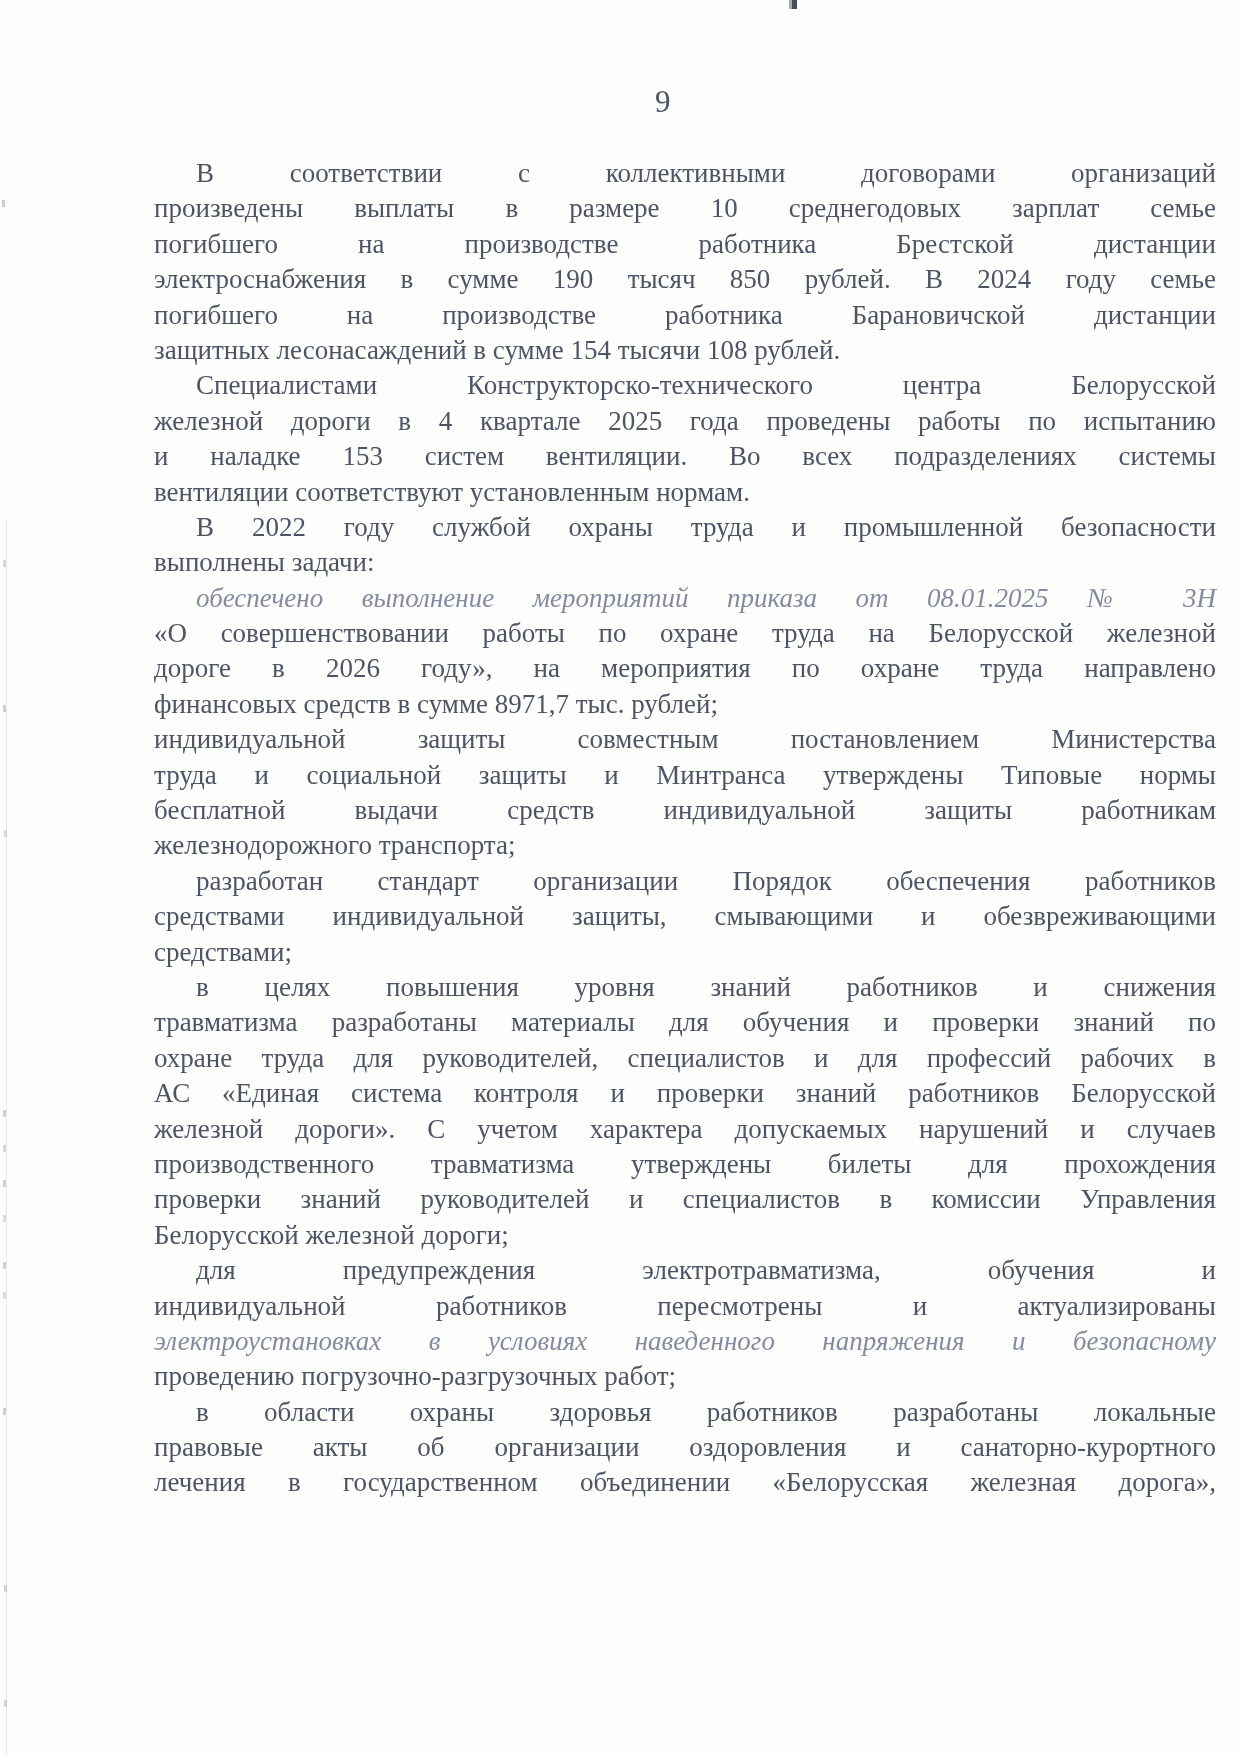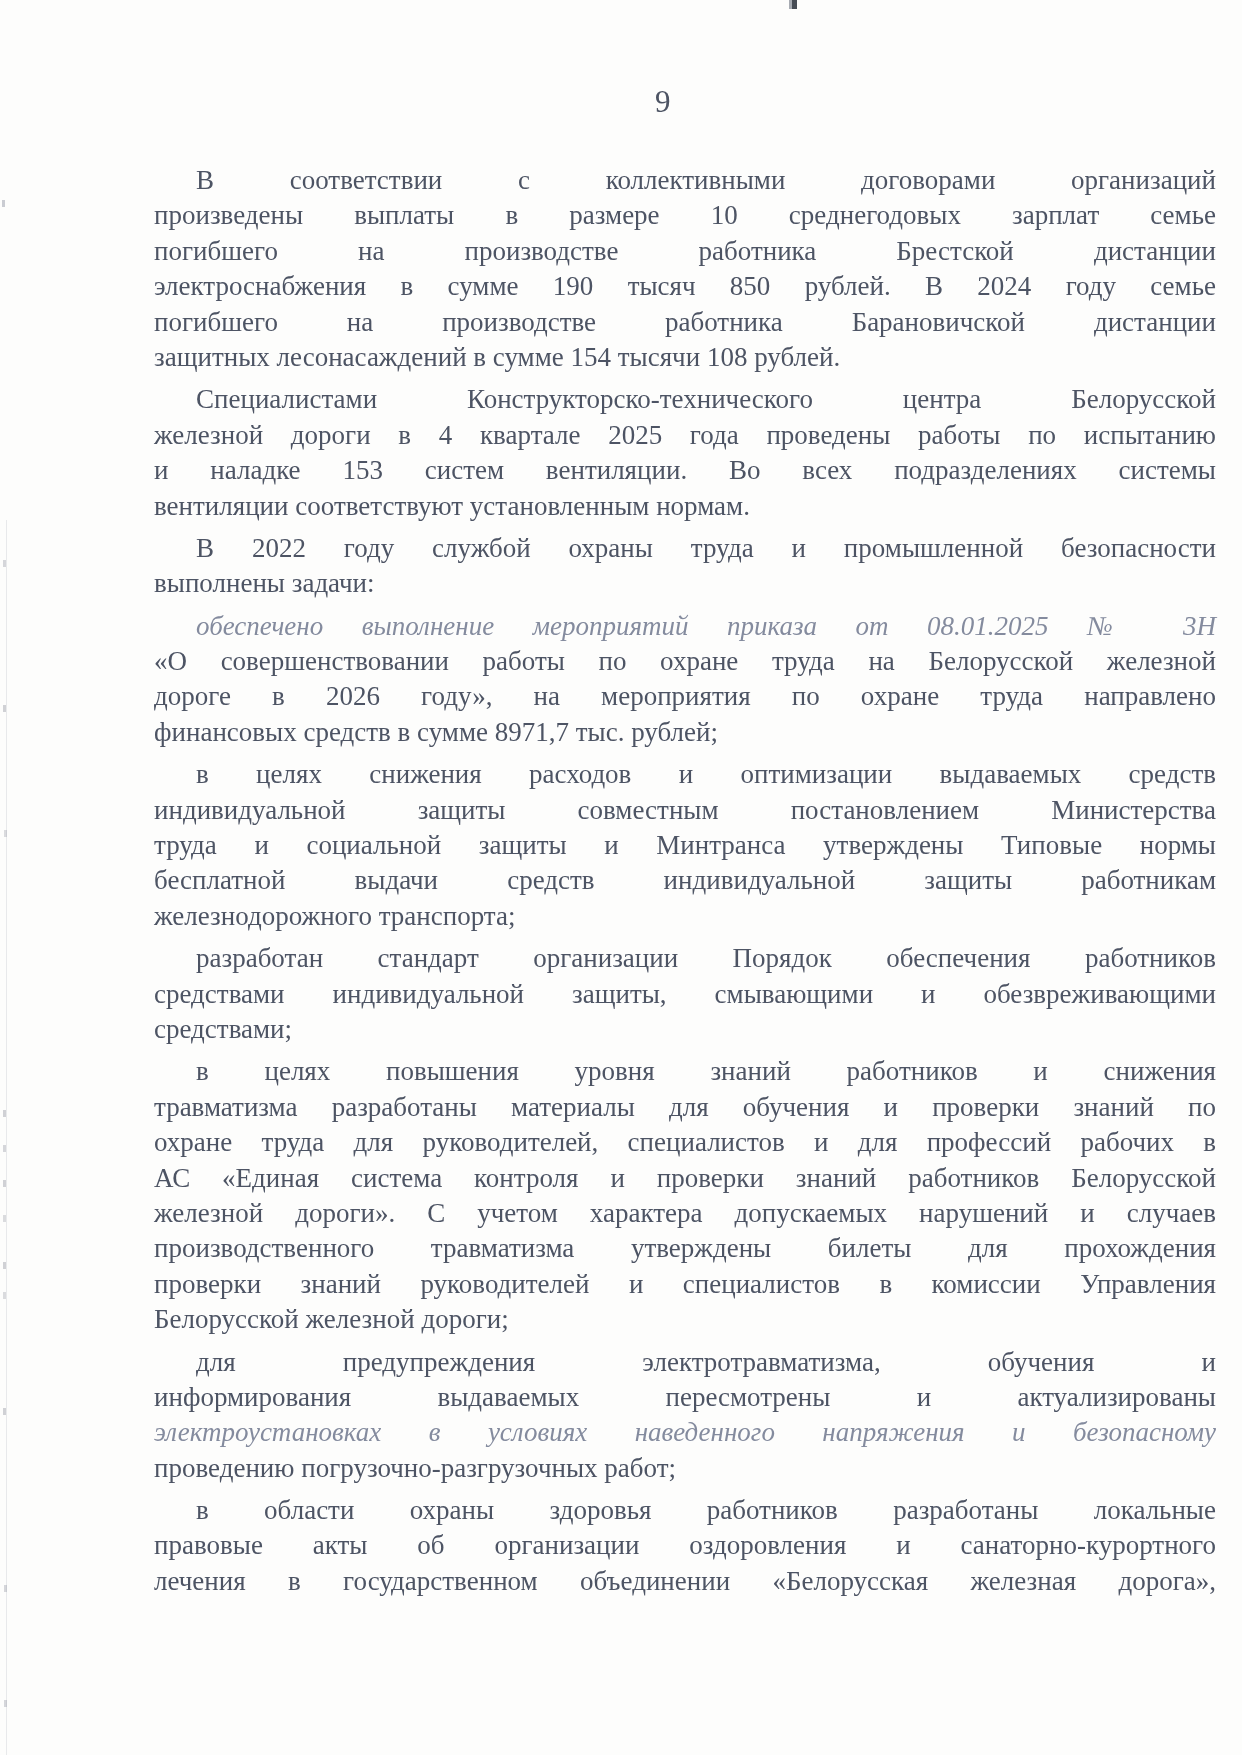--- a/index.html
+++ b/index.html
@@ -31,21 +31,21 @@
     font-size: 27px;
     line-height: 35.4px;
   }
   .paragraph { margin: 0; padding: 0; }
   .line {
     height: 35.4px;
     text-align: justify;
     text-align-last: justify;
     white-space: normal;
   }
-  .line.indent { text-indent: 42px; margin-top: 7px; }
+  .line.indent { text-indent: 42px; }
   .line.last { text-align-last: left; }
   .line.faded { color: #848b9e; font-style: italic; }
   
   .top-mark {
     position: absolute;
     left: 789px;
     top: 0;
     width: 8px;
     height: 9px;
     background: linear-gradient(to right, #a7abb2 0 37%, #474c55 37%);
@@ -107,21 +107,20 @@
         <div class="line indent">В 2022 году службой охраны труда и промышленной безопасности</div>
         <div class="line last">выполнены задачи:</div>
       </div>
       <div class="paragraph">
         <div class="line indent faded">обеспечено выполнение мероприятий приказа от 08.01.2025 № 3Н</div>
         <div class="line">«О совершенствовании работы по охране труда на Белорусской железной</div>
         <div class="line">дороге в 2026 году», на мероприятия по охране труда направлено</div>
         <div class="line last">финансовых средств в сумме 8971,7 тыс. рублей;</div>
       </div>
       <div class="paragraph">
-        <div class="line indent">в целях снижения расходов и оптимизации выдаваемых средств</div>
         <div class="line">индивидуальной защиты совместным постановлением Министерства</div>
         <div class="line">труда и социальной защиты и Минтранса утверждены Типовые нормы</div>
         <div class="line">бесплатной выдачи средств индивидуальной защиты работникам</div>
         <div class="line last">железнодорожного транспорта;</div>
       </div>
       <div class="paragraph">
         <div class="line indent">разработан стандарт организации Порядок обеспечения работников</div>
         <div class="line">средствами индивидуальной защиты, смывающими и обезвреживающими</div>
         <div class="line last">средствами;</div>
       </div>
@@ -130,21 +129,21 @@
         <div class="line">травматизма разработаны материалы для обучения и проверки знаний по</div>
         <div class="line">охране труда для руководителей, специалистов и для профессий рабочих в</div>
         <div class="line">АС «Единая система контроля и проверки знаний работников Белорусской</div>
         <div class="line">железной дороги». С учетом характера допускаемых нарушений и случаев</div>
         <div class="line">производственного травматизма утверждены билеты для прохождения</div>
         <div class="line">проверки знаний руководителей и специалистов в комиссии Управления</div>
         <div class="line last">Белорусской железной дороги;</div>
       </div>
       <div class="paragraph">
         <div class="line indent">для предупреждения электротравматизма, обучения и</div>
-        <div class="line">информирования выдаваемых пересмотрены и актуализированы</div>
+        <div class="line">индивидуальной работников пересмотрены и актуализированы</div>
         <div class="line faded">электроустановках в условиях наведенного напряжения и безопасному</div>
         <div class="line last">проведению погрузочно-разгрузочных работ;</div>
       </div>
       <div class="paragraph">
         <div class="line indent">в области охраны здоровья работников разработаны локальные</div>
         <div class="line">правовые акты об организации оздоровления и санаторно-курортного</div>
         <div class="line">лечения в государственном объединении «Белорусская железная дорога»,</div>
       </div>
     </div>
 </div>

